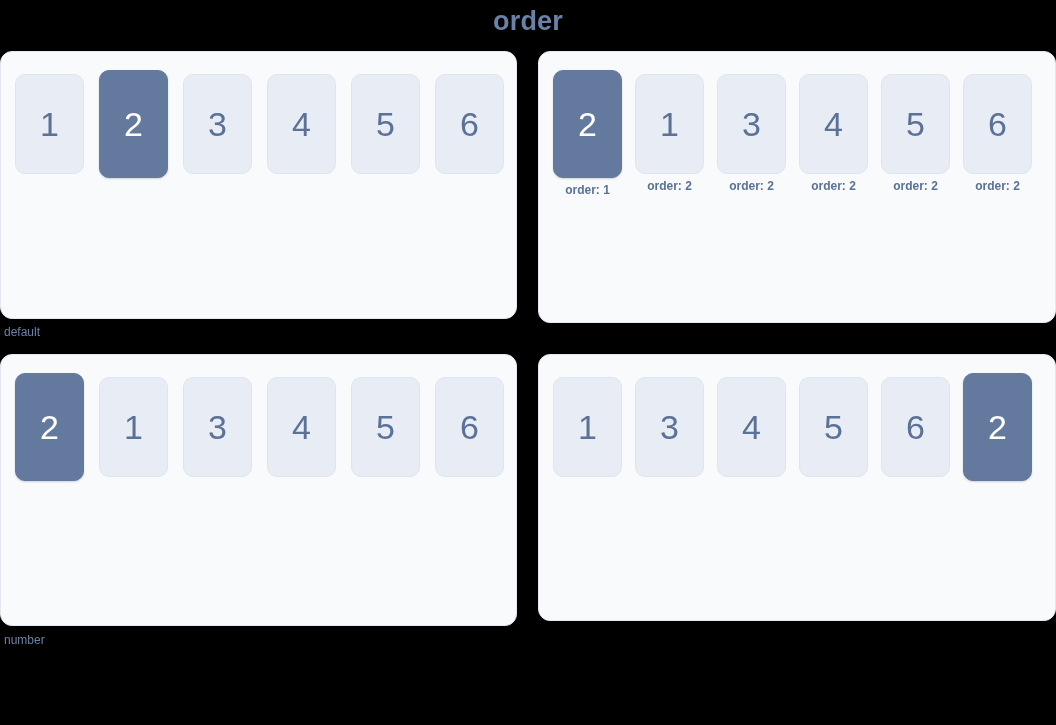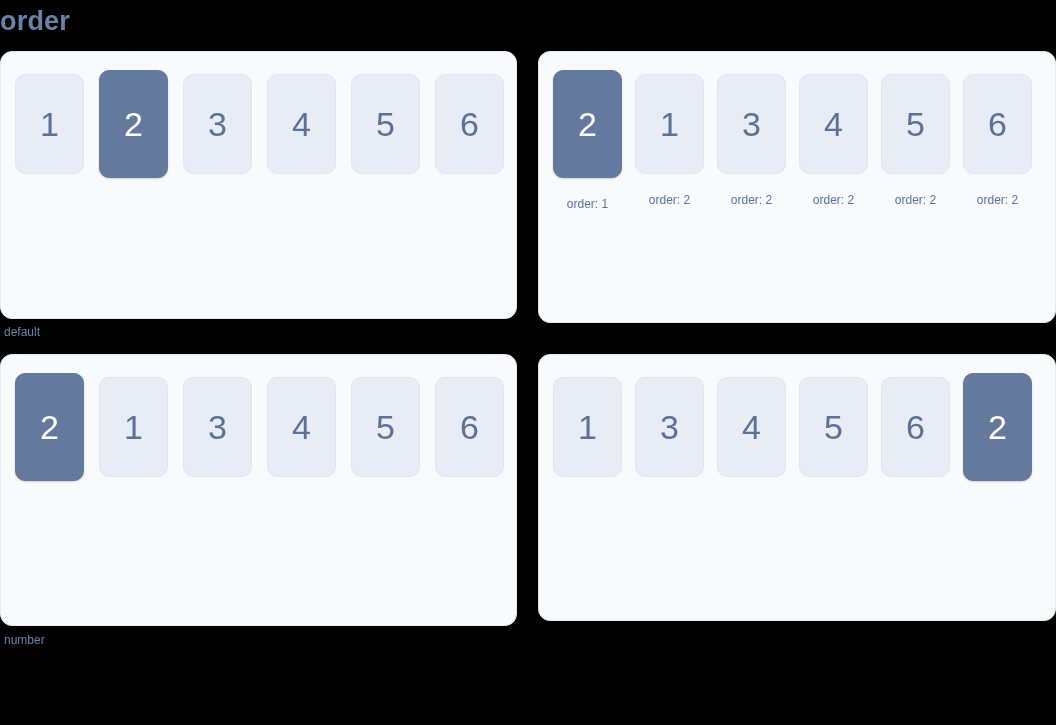--- a/index.html
+++ b/index.html
@@ -11,21 +11,21 @@
   body {
     width: 1056px;
     height: 725px;
     font-family: "Liberation Sans", "DejaVu Sans", sans-serif;
     overflow: hidden;
     position: relative;
   }
 
   
   .page-title {
-    text-align: left;
+    text-align: center;
     color: #6b82a8;
     font-size: 27px;
     font-weight: bold;
     line-height: 1;
     padding-top: 8px;
     margin: 0 0 16px 0;
     letter-spacing: 0.2px;
   }
 
   
@@ -82,23 +82,23 @@
   .tile.active {
     background: #64799e;
     border-color: #64799e;
     color: #ffffff;
     height: 108px;
     margin-top: -4px;
     box-shadow: 0 1px 2px rgba(20,30,60,0.18);
   }
 
   .item-note {
-    margin-top: 20px;
+    margin-top: 6px;
     font-size: 12px;
-    font-weight: normal;
+    font-weight: bold;
     color: #5b7196;
     white-space: nowrap;
     line-height: 1;
   }
 
   .caption {
     margin: 7px 0 0 4px;
     font-size: 12px;
     font-weight: normal;
     color: #6b82a8;

